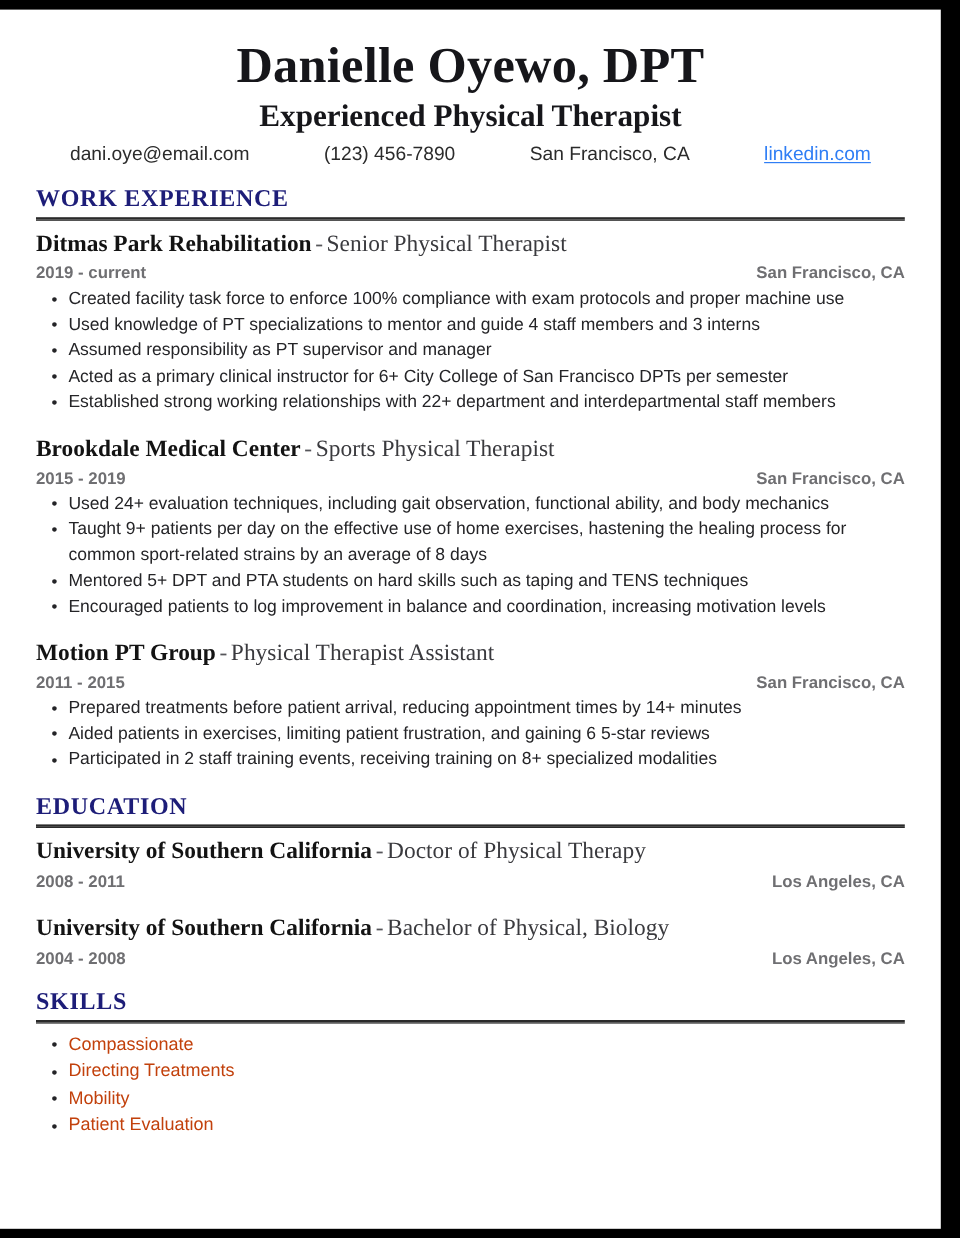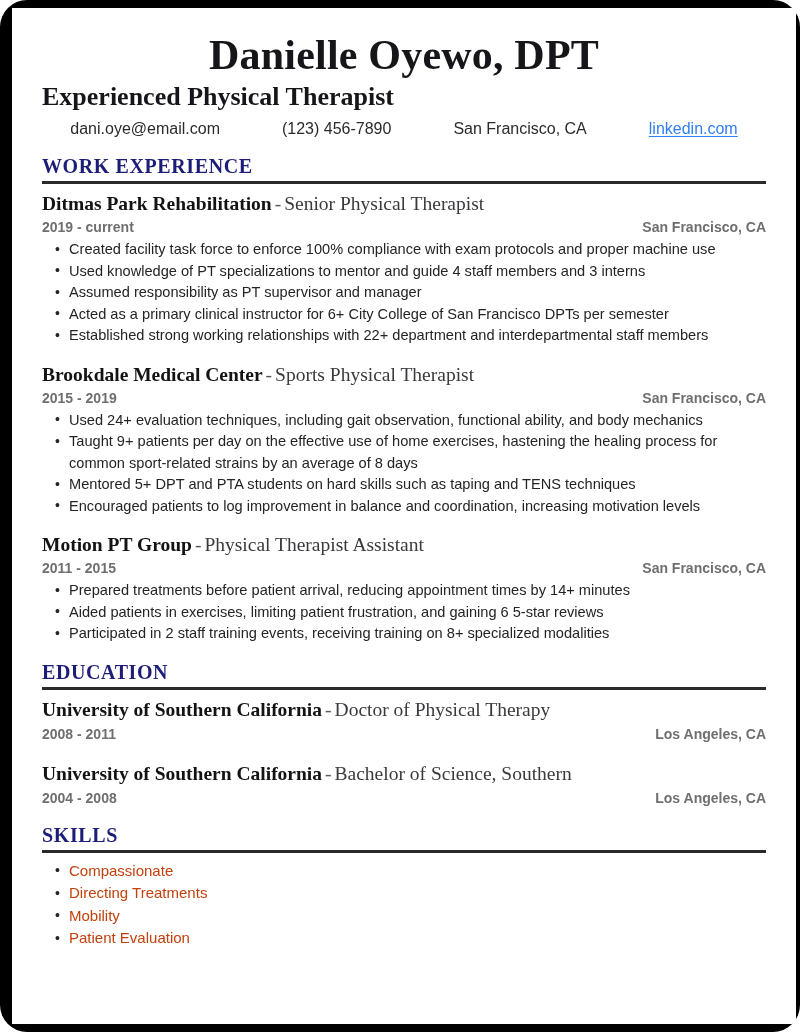--- a/index.html
+++ b/index.html
@@ -16,22 +16,21 @@
 
   
   #page-frame {
     position: absolute;
     left: 0;
     top: 0;
     width: 800px;
     height: 1032px;
     background: #000000;
     box-sizing: border-box;
-    padding: 8px 8px 8px 12px;
-    border-radius: 27px;
+    padding: 8px 8px 8px 0;
   }
   #page {
     position: relative;
     width: 784px;
     height: 1016px;
     background: #ffffff;
     box-sizing: border-box;
     padding: 22px 30px 0 30px;
     overflow: hidden;
   }
@@ -45,20 +44,21 @@
     text-align: center;
     color: #16161a;
     letter-spacing: 0.2px;
     margin: 0;
   }
   .resume-subtitle {
     font-family: "Liberation Serif", serif;
     font-weight: bold;
     font-size: 26px;
     line-height: 34px;
+    text-align: center;
     color: #16161a;
     margin: 0 0 2px 0;
   }
   .contact-row {
     display: flex;
     justify-content: center;
     align-items: baseline;
     gap: 0px;
     margin-top: 5px;
     margin-bottom: 0;
@@ -268,21 +268,21 @@
           <span class="entry-org">University of Southern California</span><span class="entry-dash">-</span><span class="entry-role">Doctor of Physical Therapy</span>
         </div>
         <div class="entry-meta">
           <span class="dates">2008 - 2011</span>
           <span class="location">Los Angeles, CA</span>
         </div>
       </div>
 
       <div class="entry edu-entry">
         <div class="entry-heading">
-          <span class="entry-org">University of Southern California</span><span class="entry-dash">-</span><span class="entry-role">Bachelor of Science,  Southern</span>
+          <span class="entry-org">University of Southern California</span><span class="entry-dash">-</span><span class="entry-role">Bachelor of Physical,  Biology</span>
         </div>
         <div class="entry-meta">
           <span class="dates">2004 - 2008</span>
           <span class="location">Los Angeles, CA</span>
         </div>
       </div>
     </div>
 
     <div class="section">
       <div class="section-title">SKILLS</div>

